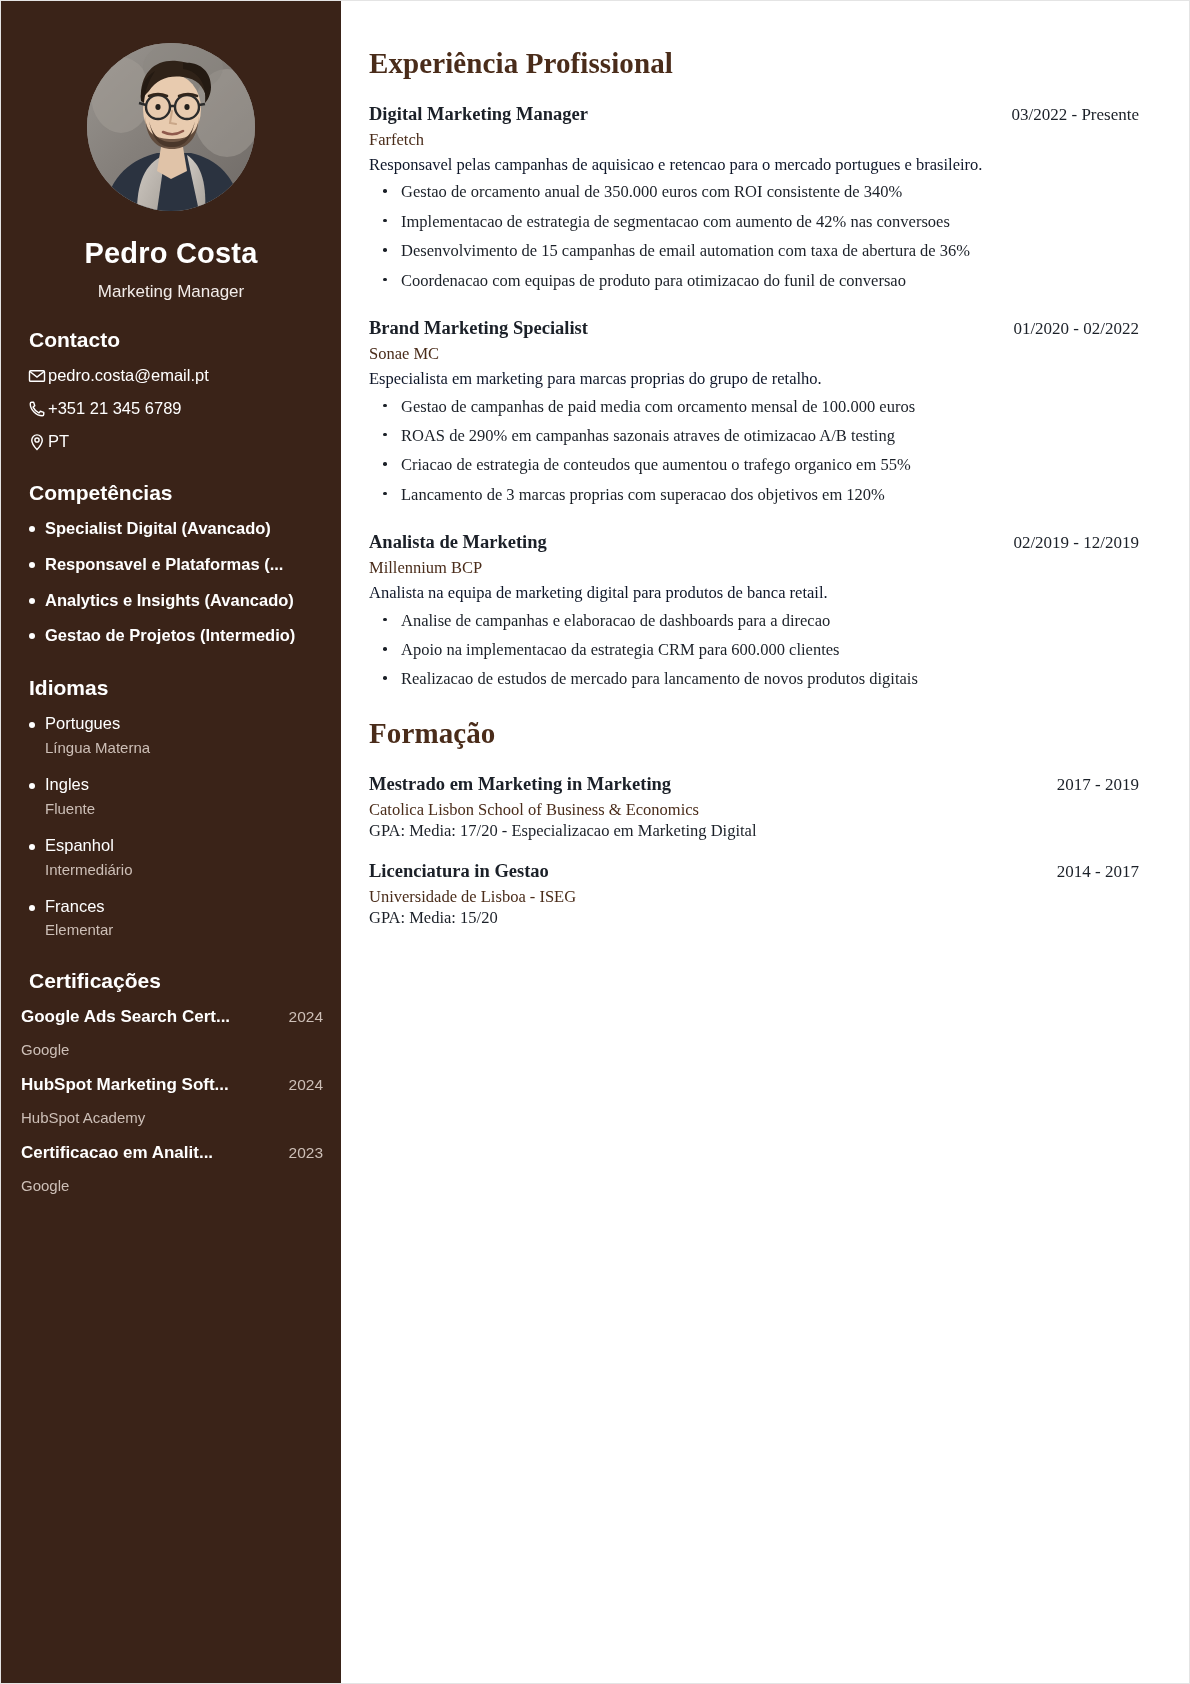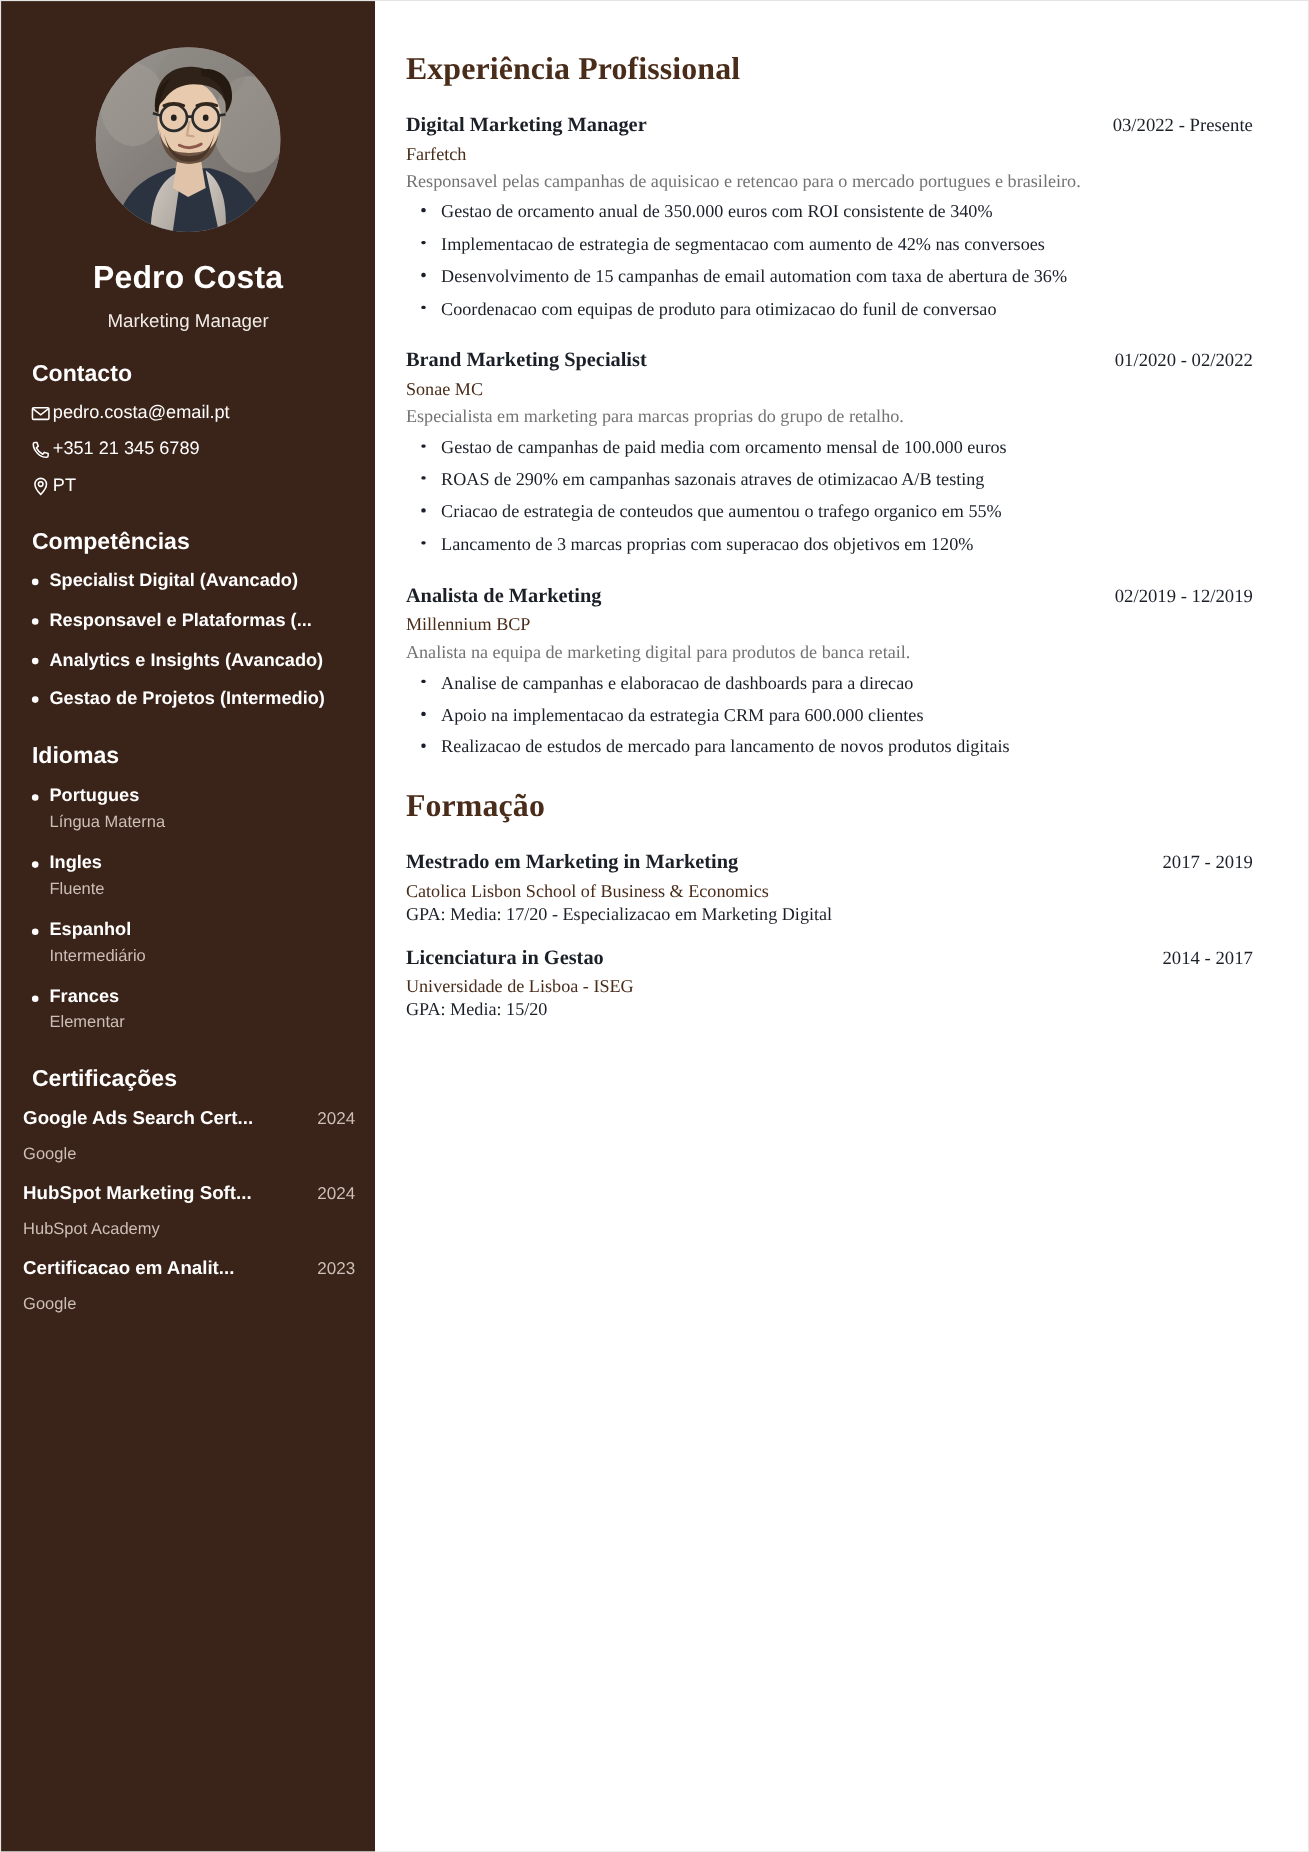--- a/index.html
+++ b/index.html
@@ -115,21 +115,21 @@
     content: "";
     position: absolute;
     left: 10px;
     top: 8px;
     width: 6px; height: 6px;
     border-radius: 50%;
     background: #ffffff;
   }
   .lang-name {
     font-size: 16.5px;
-    font-weight: bold;
+    font-weight: normal;
     color: #ffffff;
     line-height: 1.2;
   }
   .lang-level {
     font-size: 15px;
     color: #cdbfb7;
     margin-top: 5px;
     line-height: 1.2;
   }
 
@@ -194,21 +194,21 @@
     white-space: nowrap;
     flex: 0 0 auto;
   }
   .entry-org {
     font-size: 16.5px;
     color: #4a2c1a;
     margin-top: 5px;
   }
   .entry-desc {
     font-size: 16.5px;
-    color: #737373;
+    color: #0f172a;
     line-height: 1.42;
     margin-top: 3px;
   }
   .bullets { list-style: none; margin-top: 4px; }
   .bullets li {
     position: relative;
     font-size: 16.5px;
     color: #1b2028;
     line-height: 1.42;
     padding-left: 32px;

